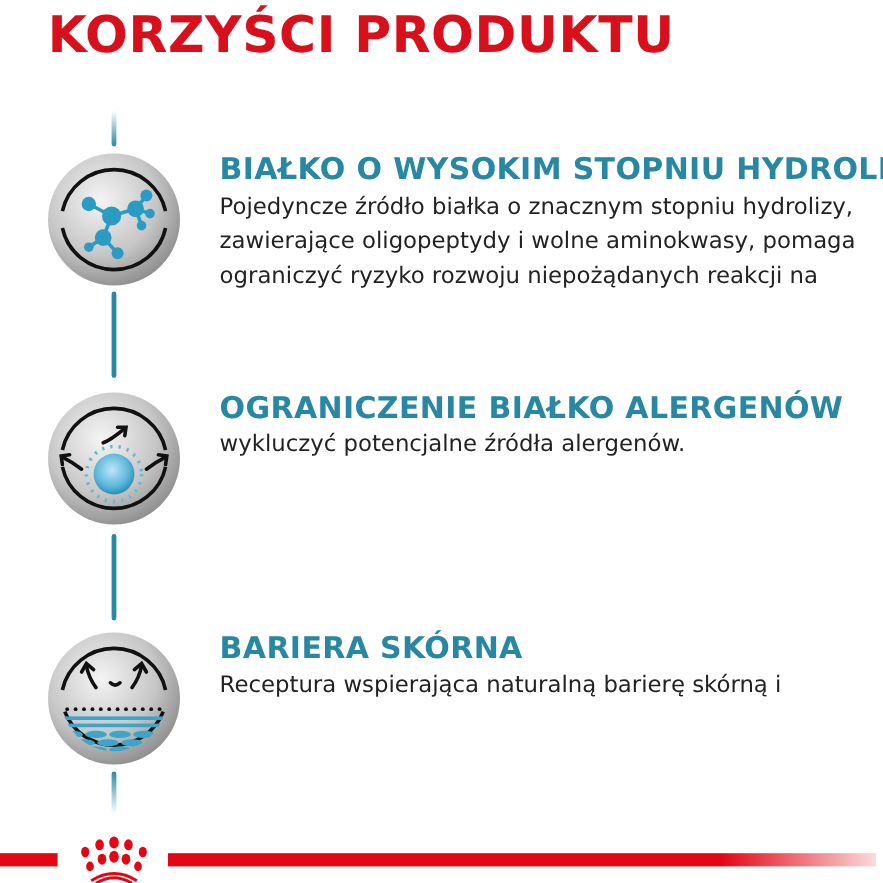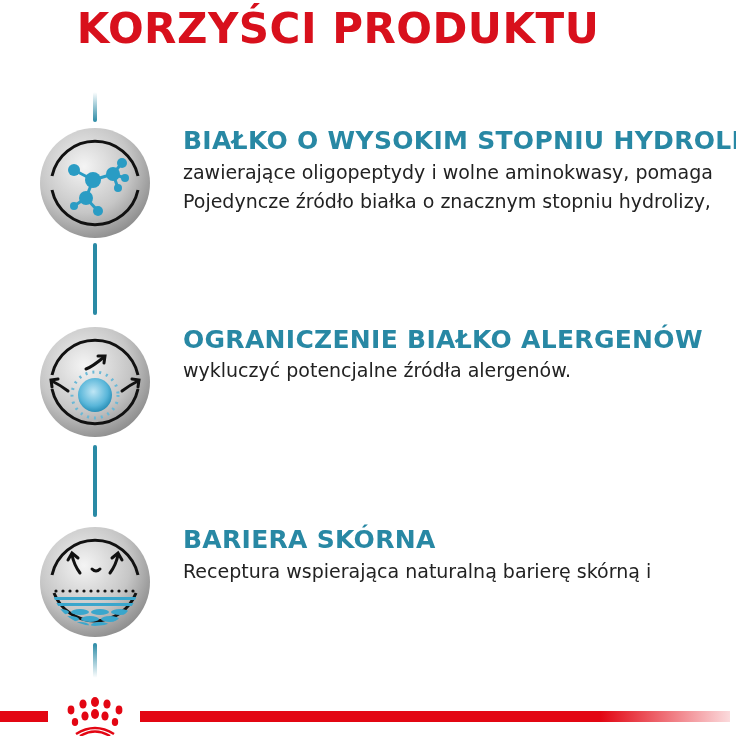--- a/index.html
+++ b/index.html
@@ -1,17 +1,17 @@
 <!DOCTYPE html>
 <html><head>
 <meta charset="utf-8">
 <style>
   html, body { margin:0; padding:0; background:#ffffff; }
   body { width:736px; height:736px; position:relative; overflow:hidden; font-family:"DejaVu Sans","Liberation Sans",sans-serif; }
-  .title { position:absolute; left:0; top:4px; width:602px; text-align:center; color:#d8101c; font-weight:bold; font-size:42px; letter-spacing:0.5px; font-family:"DejaVu Sans",sans-serif;padding-left:37px; }
+  .title { position:absolute; left:0; top:4px; width:602px; text-align:center; color:#d8101c; font-weight:bold; font-size:42px; letter-spacing:0.5px; font-family:"DejaVu Sans",sans-serif; }
   .vline { position:absolute; left:93px; width:4px; background:#2a8aa5; border-radius:2px; }
   .icon-wrap { position:absolute; left:38px; width:114px; height:114px; }
   .benefit-title { position:absolute; left:183px; color:#2888a4; font-weight:bold; font-size:25px; letter-spacing:0.3px; white-space:nowrap; }
   .benefit-desc { position:absolute; left:183px; color:#222; font-size:19px; line-height:29px; white-space:nowrap; }
   .footer-line { position:absolute; top:711px; height:11px; }
 </style>
 </head>
 <body>
 
 <div class="title">KORZYŚCI PRODUKTU</div>
@@ -51,22 +51,23 @@
         <circle cx="87" cy="52" r="4"></circle>
         <circle cx="80" cy="62" r="4"></circle>
       <circle cx="48" cy="72" r="7"></circle>
         <circle cx="36" cy="80" r="4"></circle>
         <circle cx="60" cy="85" r="5"></circle>
     </g>
   </svg>
 </div>
 <div class="benefit-title" style="top:126px;">BIAŁKO O WYSOKIM STOPNIU HYDROLIZY</div>
 <div class="benefit-desc" style="top:158px;">
+  <div>Pojedyncze źródło białka o znacznym stopniu hydrolizy,</div>
   <div>zawierające oligopeptydy i wolne aminokwasy, pomaga</div>
-  <div>Pojedyncze źródło białka o znacznym stopniu hydrolizy,</div>
+  <div>ograniczyć ryzyko rozwoju niepożądanych reakcji na</div>
 </div>
 
 <div class="icon-wrap" style="top:325px;">
   <svg width="114" height="114" viewBox="0 0 114 114">
     <defs>
       <radialGradient id="g2" cx="40%" cy="35%" r="70%">
         <stop offset="0%" stop-color="#f4f4f4"></stop>
           <stop offset="60%" stop-color="#c6c6c6"></stop>
           <stop offset="100%" stop-color="#8a8a8a"></stop>
       </radialGradient>

